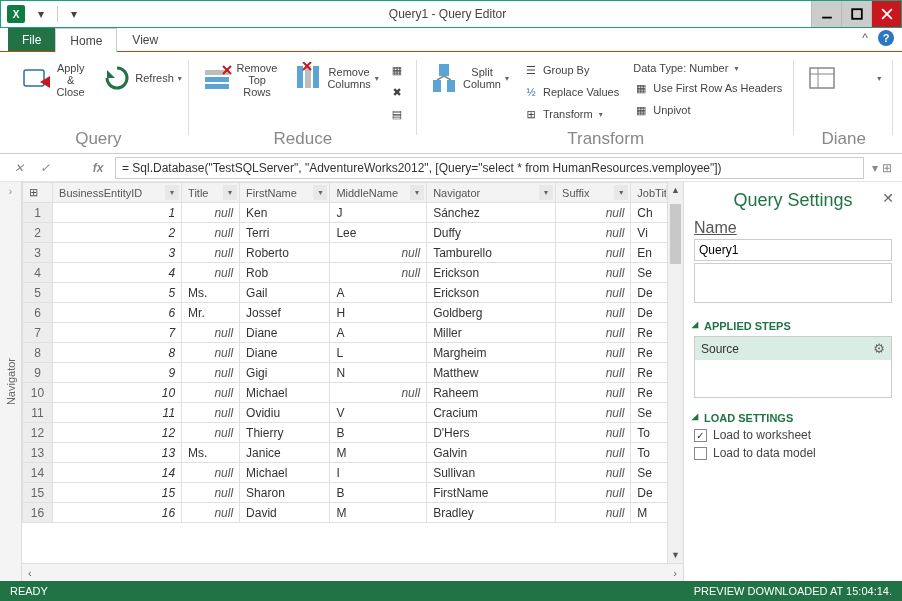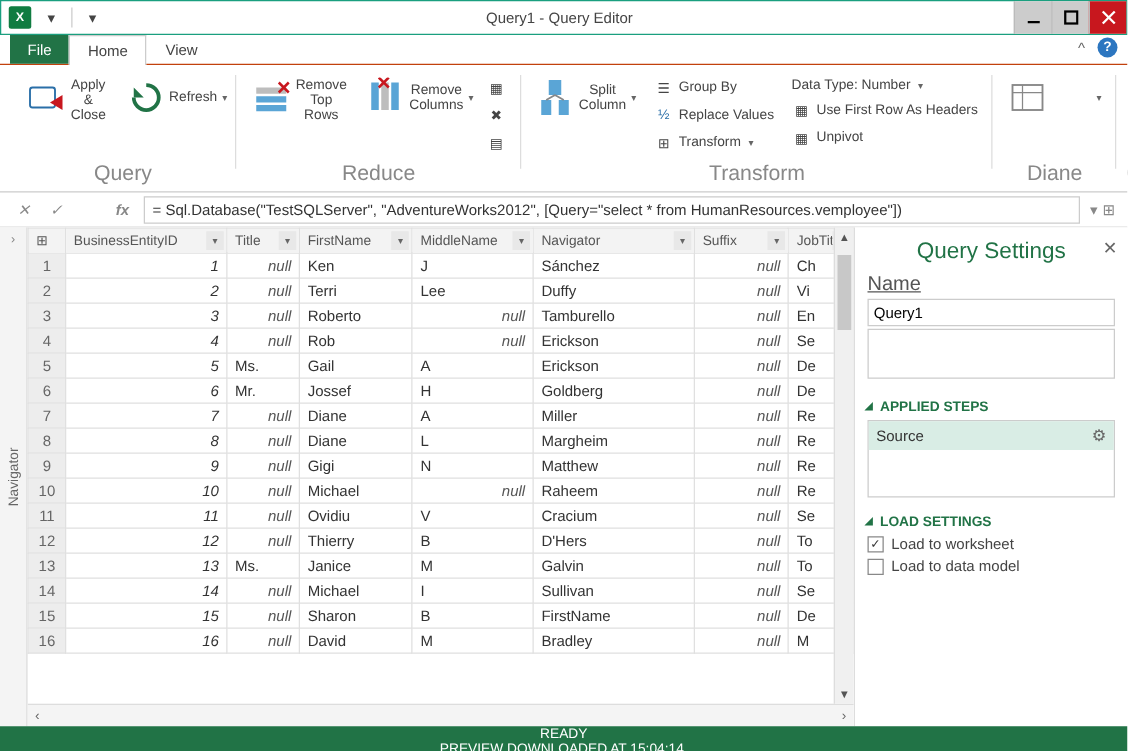--- a/index.html
+++ b/index.html
@@ -74,21 +74,21 @@
   .settings .field-label { font-size:16px; color:#555; margin-top:4px;text-decoration:underline;}
   .settings input.txt { width:100%; border:1px solid #ccc; padding:3px 4px; font-size:12px; margin-top:2px;}
   .settings textarea.txt { width:100%; height:40px; border:1px solid #ccc; padding:3px 4px; font-size:12px; margin-top:2px; resize:none;}
   .steps-box { border:1px solid #ccc; height:62px; margin-top:2px;}
   .step-item { background:#d9ede5; padding:4px 6px; display:flex; justify-content:space-between; align-items:center; font-size:12px;}
   .step-item .gear { color:#666; font-size:13px;}
   .chk-row { display:flex; align-items:center; gap:6px; font-size:12px; color:#444; margin-top:4px;}
   .chk { width:13px; height:13px; border:1px solid #888; display:flex;align-items:center;justify-content:center;font-size:10px;color:#333;}
 
   
-  .status { position:absolute; bottom:0; left:0; right:0; height:20px; background:#217346; color:#fff; display:flex; align-items:center; justify-content:space-between; padding:0 10px; font-size:11px;flex-direction:column;}
+  .status { position:absolute; bottom:0; left:0; right:0; height:20px; background:#217346; color:#fff; display:flex; align-items:center; justify-content:space-between; padding:0 10px; font-size:11px;}
 
   .spacer{height:8px;}
 </style>
 </head>
 <body>
 
 <div class="titlebar">
   <div class="left-ctrl">
     <div class="app-icon">X</div>
     <div class="qat">▾</div>

